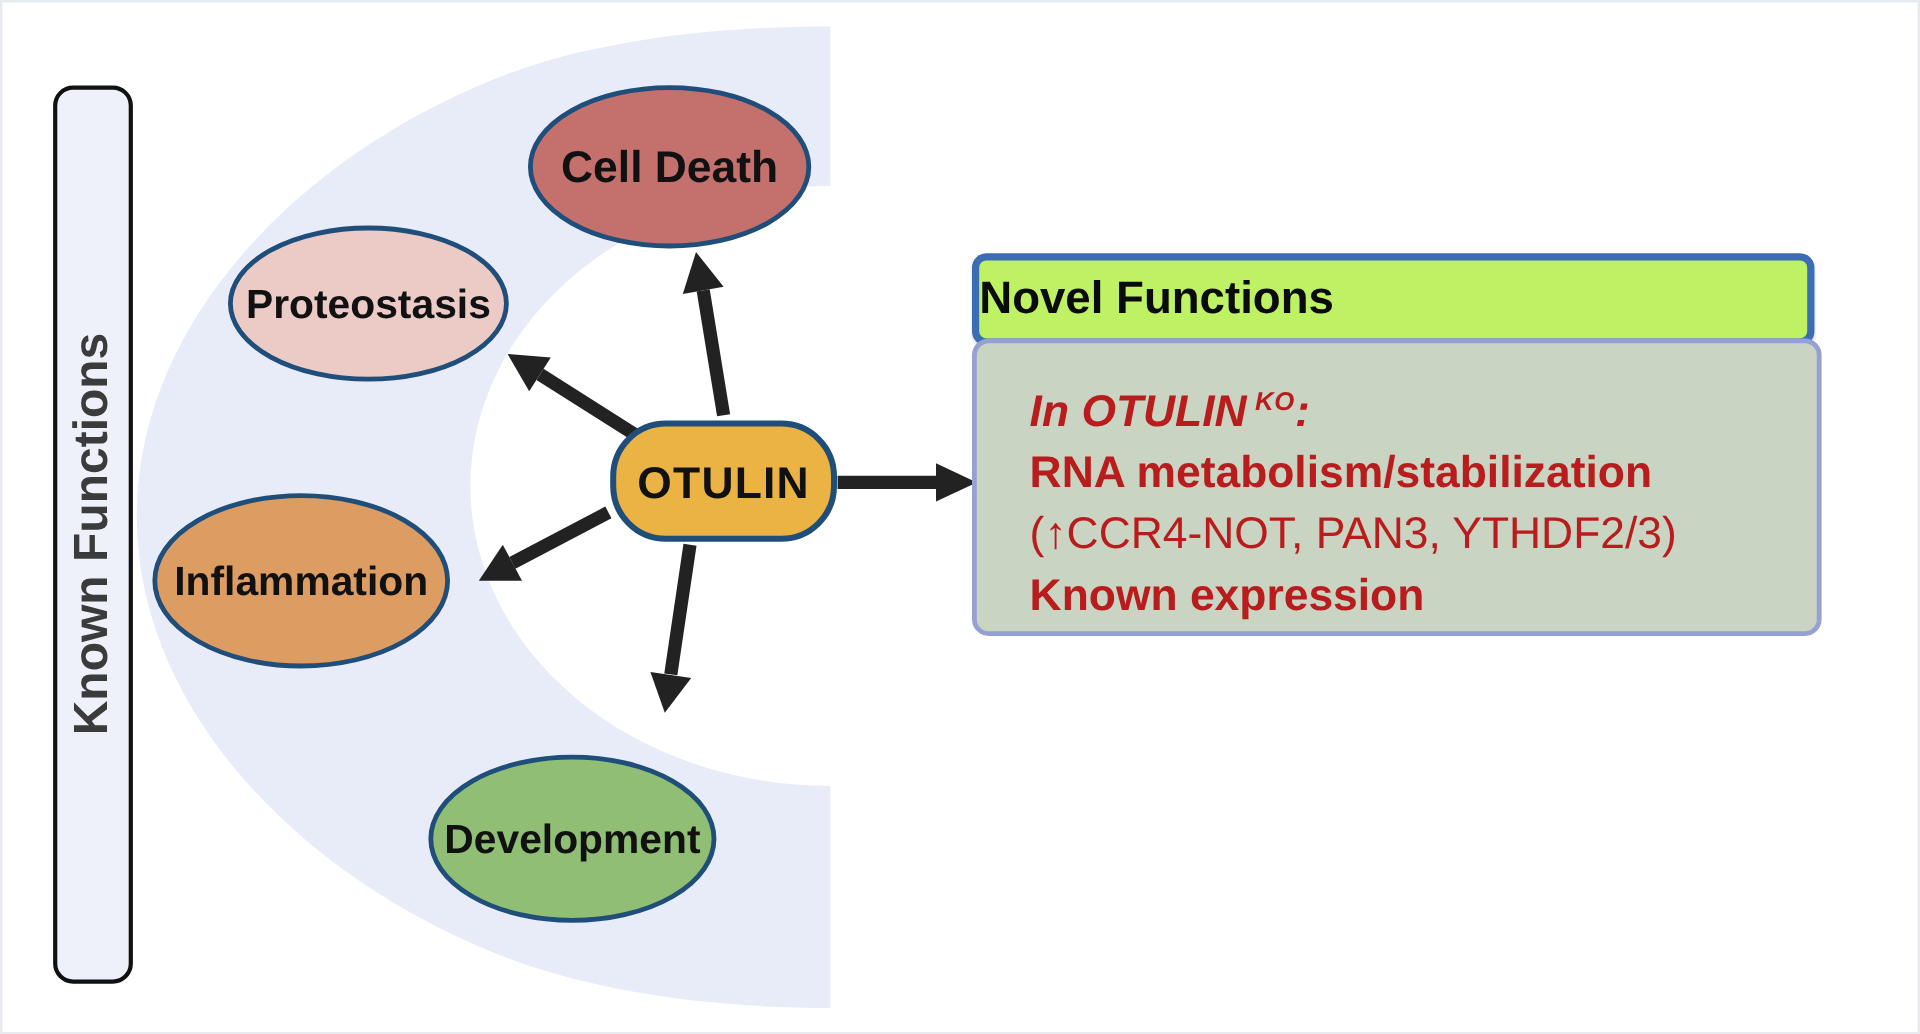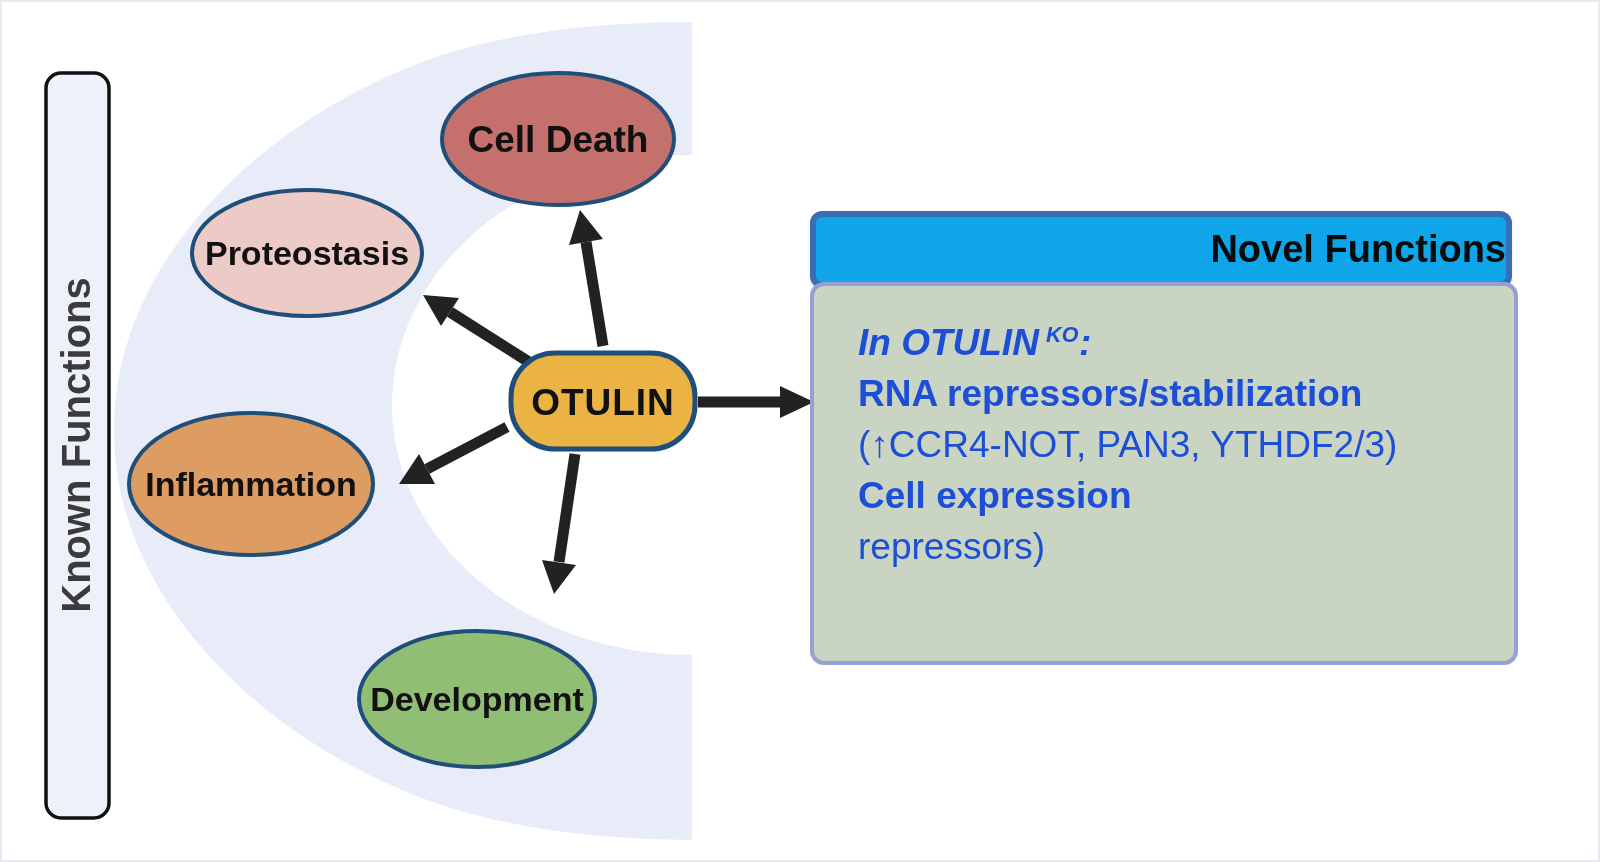--- a/index.html
+++ b/index.html
@@ -14,31 +14,31 @@
   }
   .diagram-svg{position:absolute;left:0;top:0;width:1600px;height:862px;}
 
   .oval-label{font-weight:bold;fill:#111111;}
   .svg-bold{font-weight:bold;}
 
   
   .novel-header{
     position:absolute;left:808px;top:209px;width:702px;height:77px;
     box-sizing:border-box;border:6px solid #3c6cb4;border-radius:12px;
-    background:#0ea5e9;
-    display:flex;align-items:center;justify-content:flex-end;
+    background:#bef264;
+    display:flex;align-items:center;justify-content:flex-start;
     font-size:38px;font-weight:bold;color:#0b0b0b;
     box-shadow:0 2px 2px rgba(60,80,140,0.25);
   }
   .novel-body{
-    position:absolute;left:808px;top:280px;width:708px;height:383px;
+    position:absolute;left:808px;top:280px;width:708px;height:248px;
     box-sizing:border-box;border:4px solid #96a0d2;border-radius:14px;
     background:#c9d4c3;
     padding:24px 28px 0 44px;
-    font-size:37px;line-height:51px;color:#1d4ed8;
+    font-size:37px;line-height:51px;color:#b91c1c;
   }
   .nb-line{white-space:nowrap;}
   .bold{font-weight:bold;}
   .ital{}
   .boldital{font-weight:bold;font-style:italic;}
   .sup{
     font-size:0.58em;vertical-align:super;margin-left:7px;letter-spacing:0.5px;
   }
   .up-arrow{font-weight:bold;font-style:normal;}
 </style>
@@ -95,21 +95,20 @@
   </svg>
 
   <div class="novel-header">
     <span>Novel Functions</span>
   </div>
 
   <div class="novel-body">
     <div class="nb-line">
       <span class="boldital">In OTULIN</span><span class="boldital sup">KO</span><span class="boldital">:</span>
     </div>
-    <div class="nb-line bold">RNA repressors/stabilization</div>
+    <div class="nb-line bold">RNA metabolism/stabilization</div>
     <div class="nb-line">
       <span>(</span><span class="up-arrow">↑</span><span class="ital">CCR4-NOT, PAN3, YTHDF2/3</span><span>)</span>
     </div>
-    <div class="nb-line bold">Cell expression</div>
-    <div class="nb-line">repressors)</div>
+    <div class="nb-line bold">Known expression</div>
   </div>
 
 </div>
 
 </body></html>

